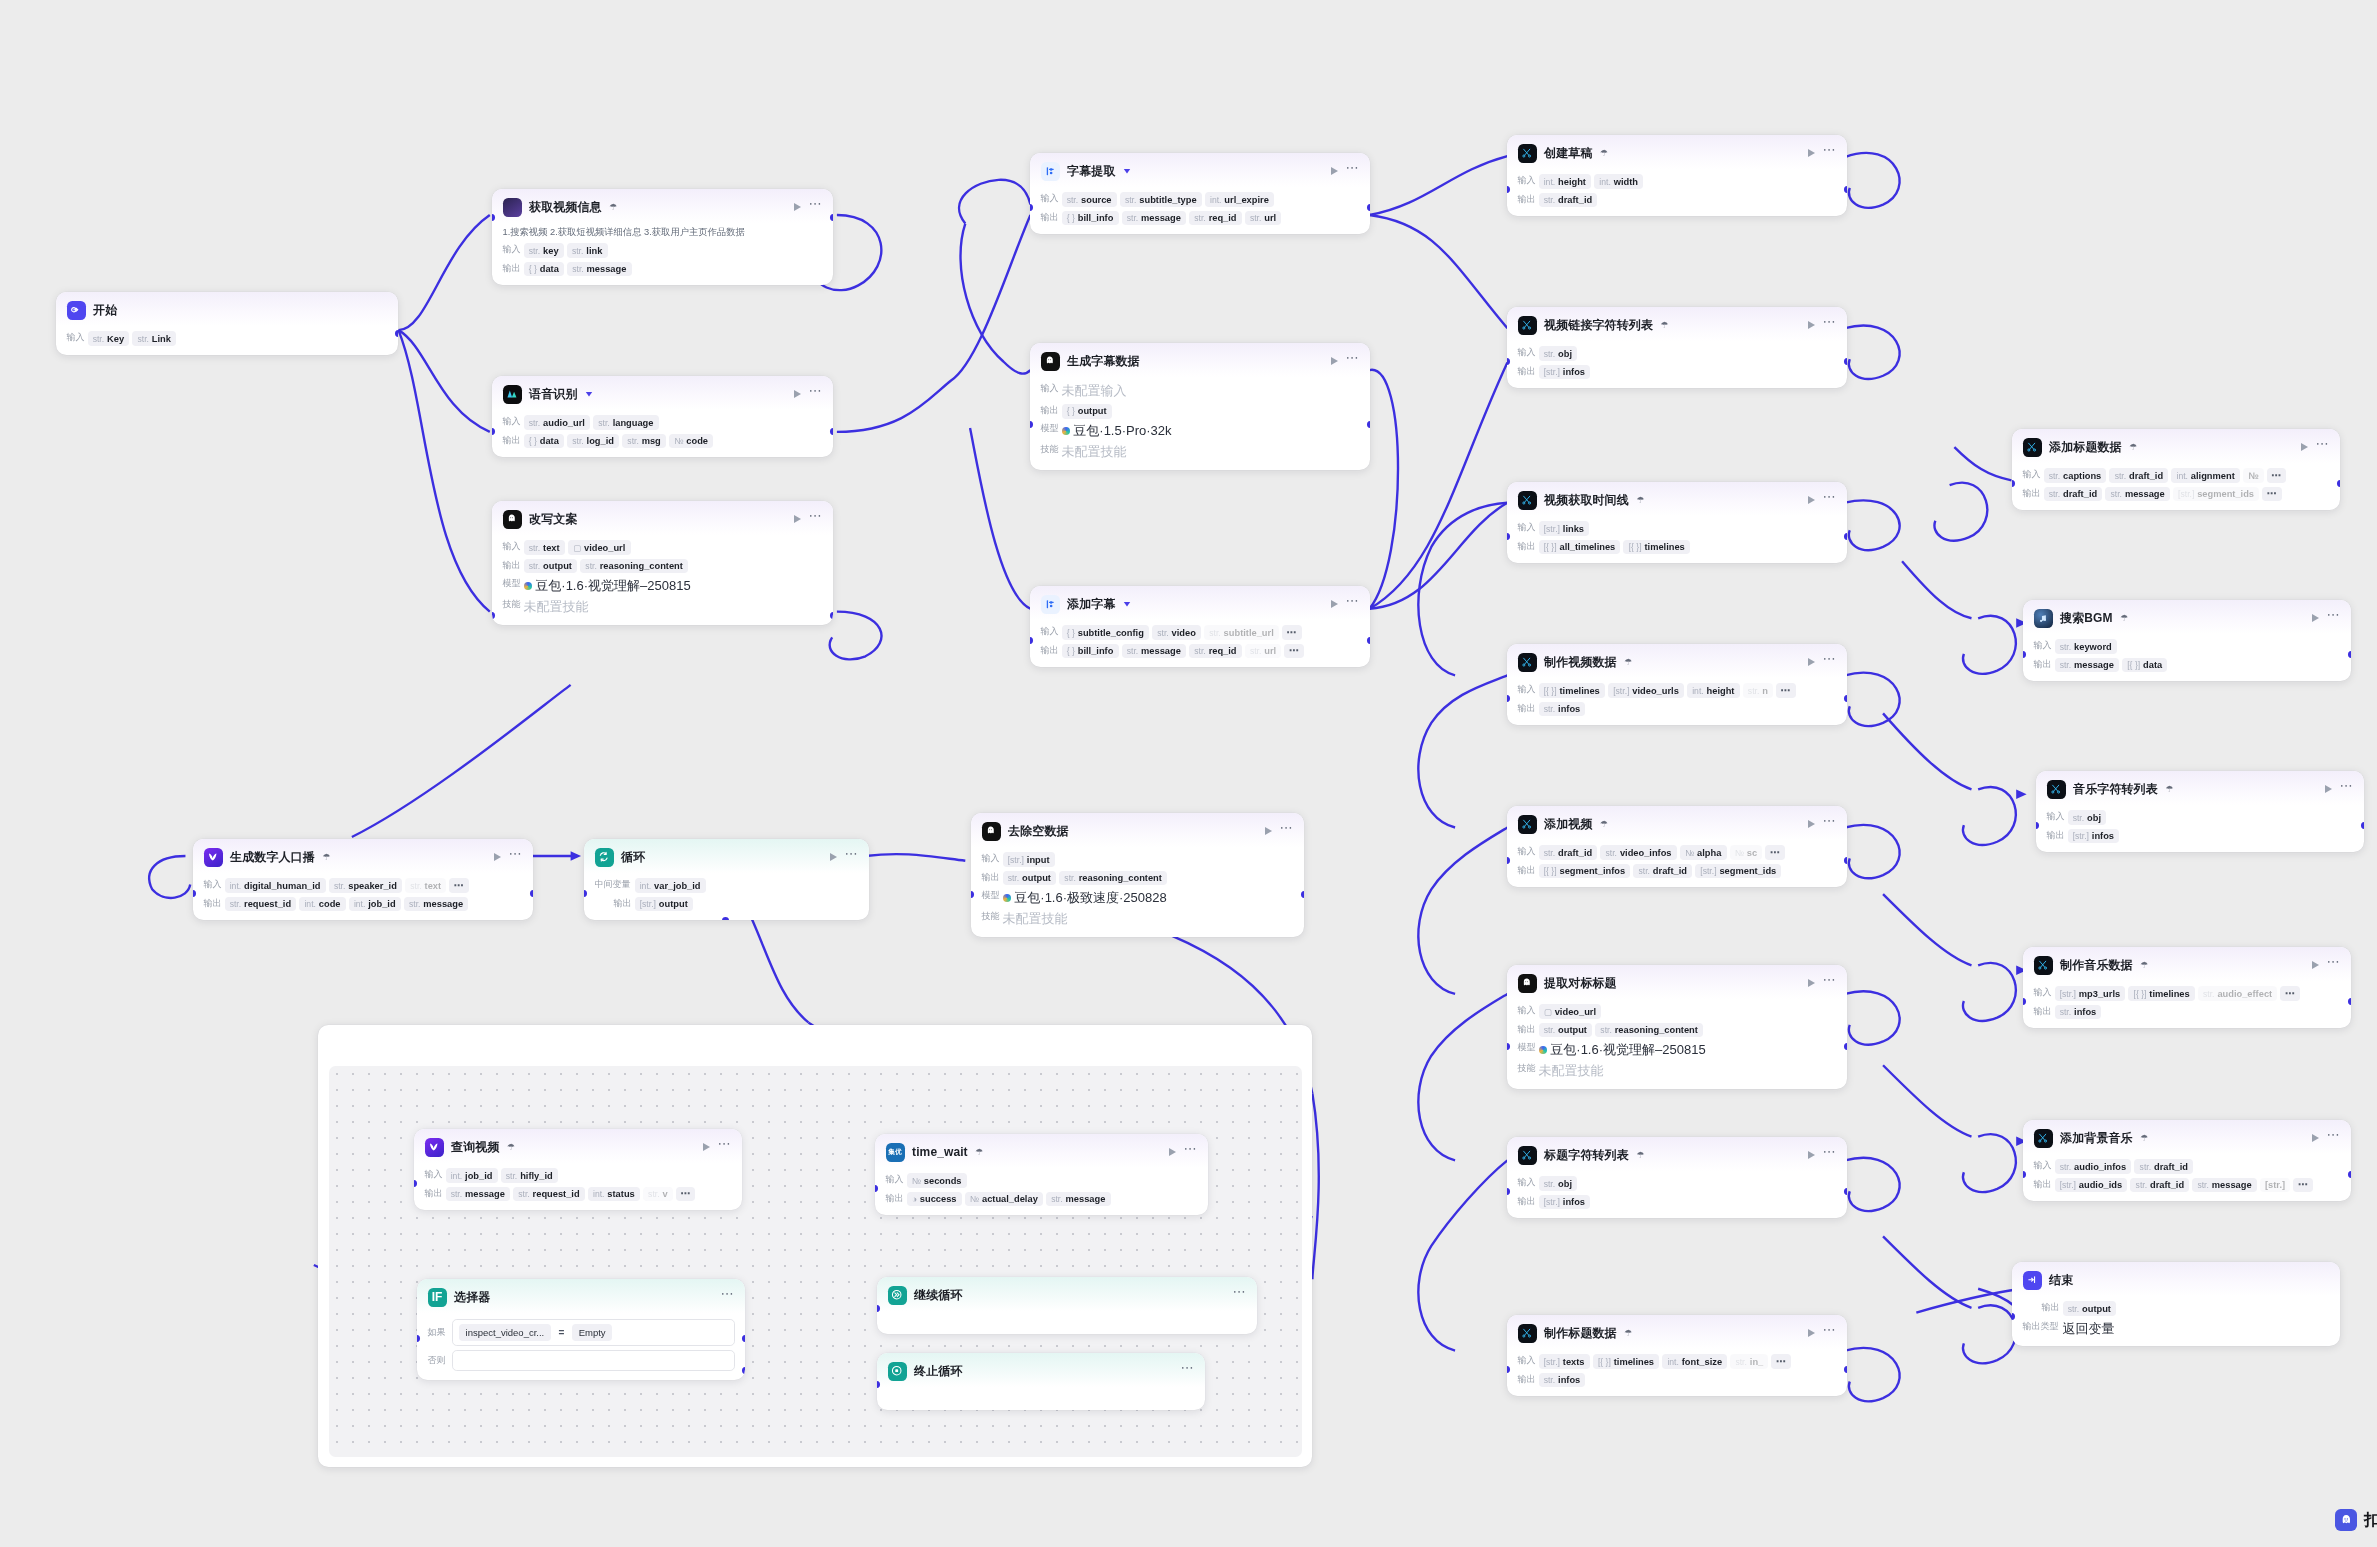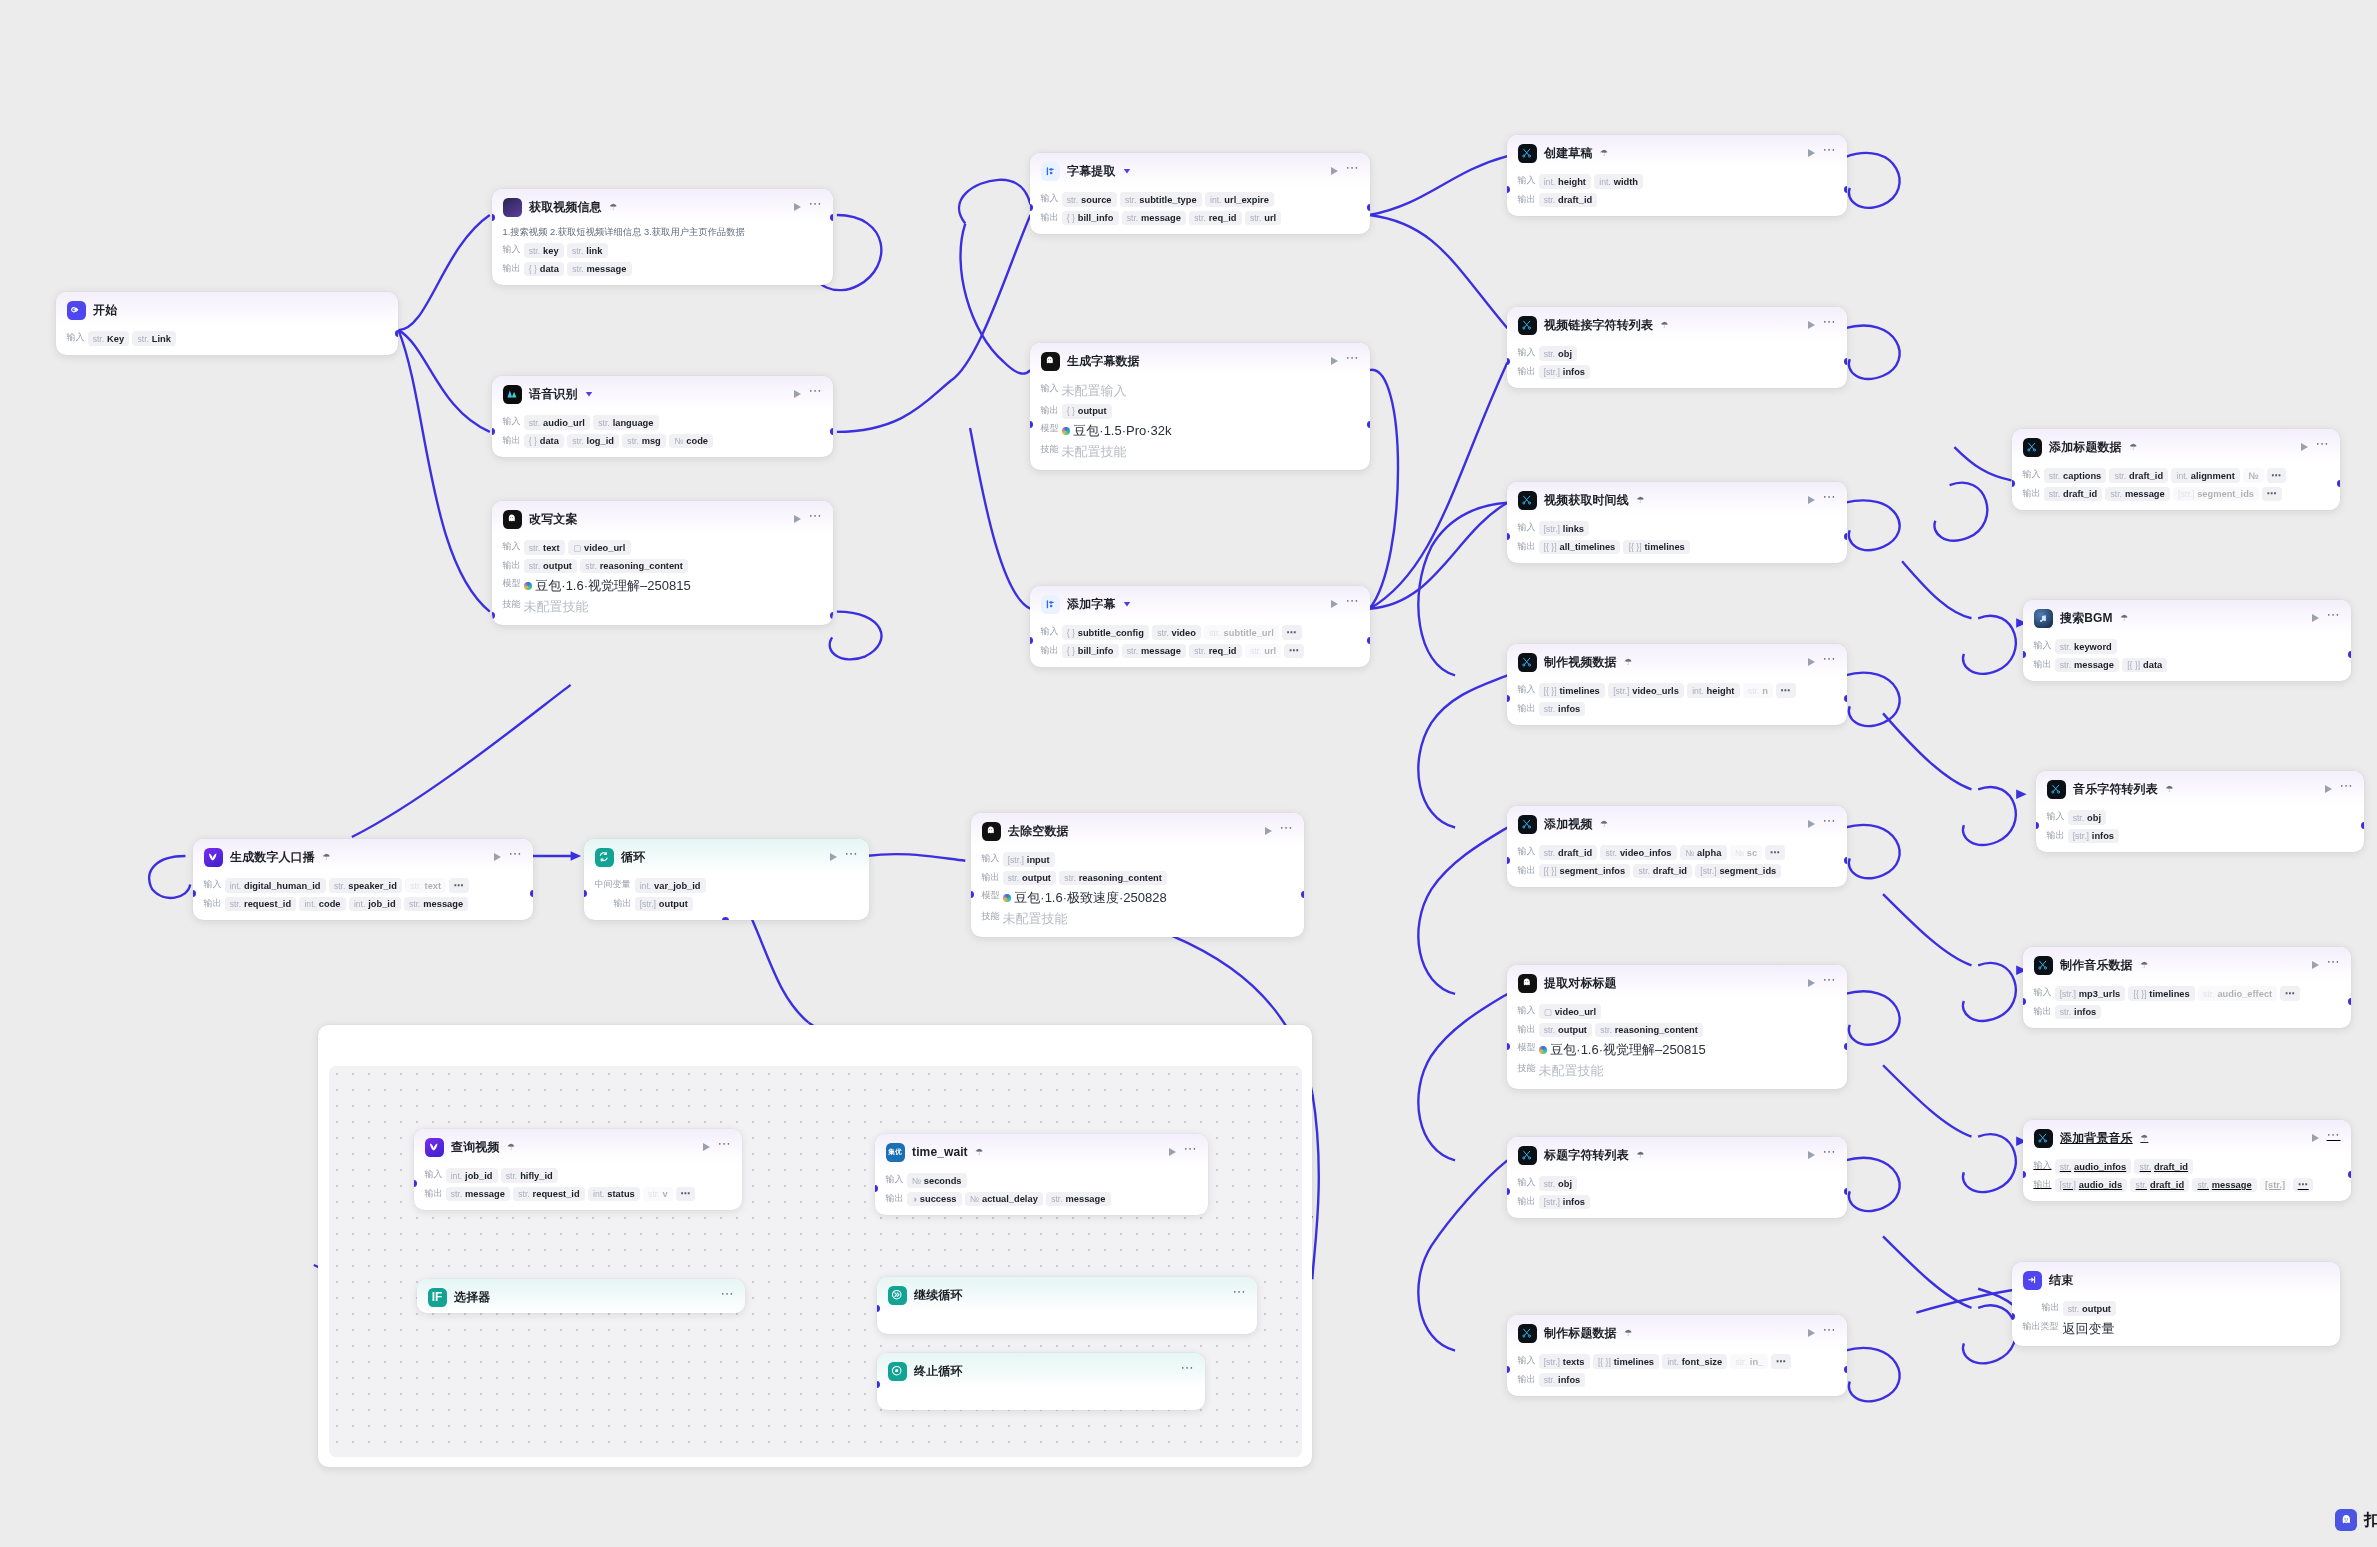--- a/index.html
+++ b/index.html
@@ -558,20 +558,34 @@
     <div class="port" style="left:-3.8px; top:51px;"></div>
   </div>
 
   <div class="node teal" style="left:417px; top:1279px; width:328px;">
     <div class="hdr">
       <div class="ico" style="background:#12a394;font-size:12px;font-weight:800;font-family:'Liberation Sans',sans-serif;">IF</div>
       <div class="ttl">选择器</div>
       <span class="sp"></span>
       <span class="dots">⋯</span>
     </div>
+    <div class="body">
+      <div class="selrow">
+        <span class="rlab">如果</span>
+        <span class="selbox">
+          <span class="selchip">inspect_video_cr...</span>
+          <span class="eq">=</span>
+          <span class="selchip">Empty</span>
+        </span>
+      </div>
+      <div class="selrow">
+        <span class="rlab">否则</span>
+        <span class="selbox" style="min-height:21px"></span>
+      </div>
+    </div>
     <div class="port" style="right:-3.8px; top:56px;"></div>
     <div class="port" style="right:-3.8px; top:88px;"></div>
     <div class="port" style="left:-3.8px; top:56px;"></div>
   </div>
 
   <div class="node" style="left:875px; top:1134px; width:333px;">
     <div class="hdr">
       <div class="ico" style="background:#1a6fb5;font-size:6.7px;font-weight:700;">集优</div>
       <div class="ttl">time_wait</div>
       <span class="badge-plugin">☂</span>
@@ -1004,21 +1018,21 @@
       </div>
       <div class="row">
         <span class="rlab">输出</span>
         <span class="chip"><span class="ty">str.</span>infos</span>
       </div>
     </div>
     <div class="port" style="left:-3.8px; top:51px;"></div>
     <div class="port" style="right:-3.8px; top:51px;"></div>
   </div>
 
-  <div class="node" style="left:2023px; top:1120px; width:328px;text-decoration:underline;">
+  <div class="node" style="left:2023px; top:1120px; width:328px;">
     <div class="hdr">
       <div class="ico" style="background:#0b0f16;">
         <svg width="11.4" height="11.4" viewBox="0 0 24 24" fill="none" stroke="#34b7f1" stroke-width="2">
             <path d="M5 4l12 14M19 4L7 18"></path>
             <circle cx="6" cy="19" r="2.2"></circle>
             <circle cx="18" cy="19" r="2.2"></circle>
           </svg>
       </div>
       <div class="ttl">添加背景音乐</div>
       <span class="badge-plugin">☂</span>

